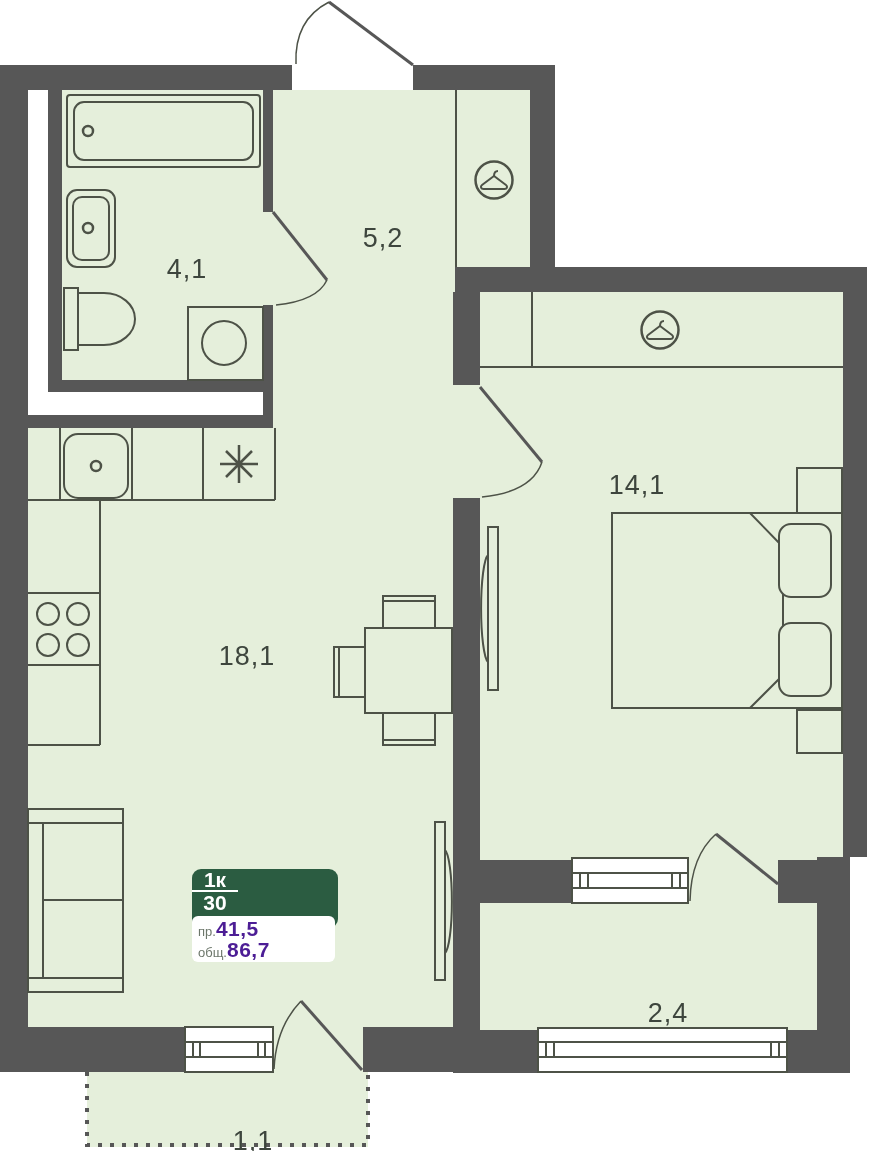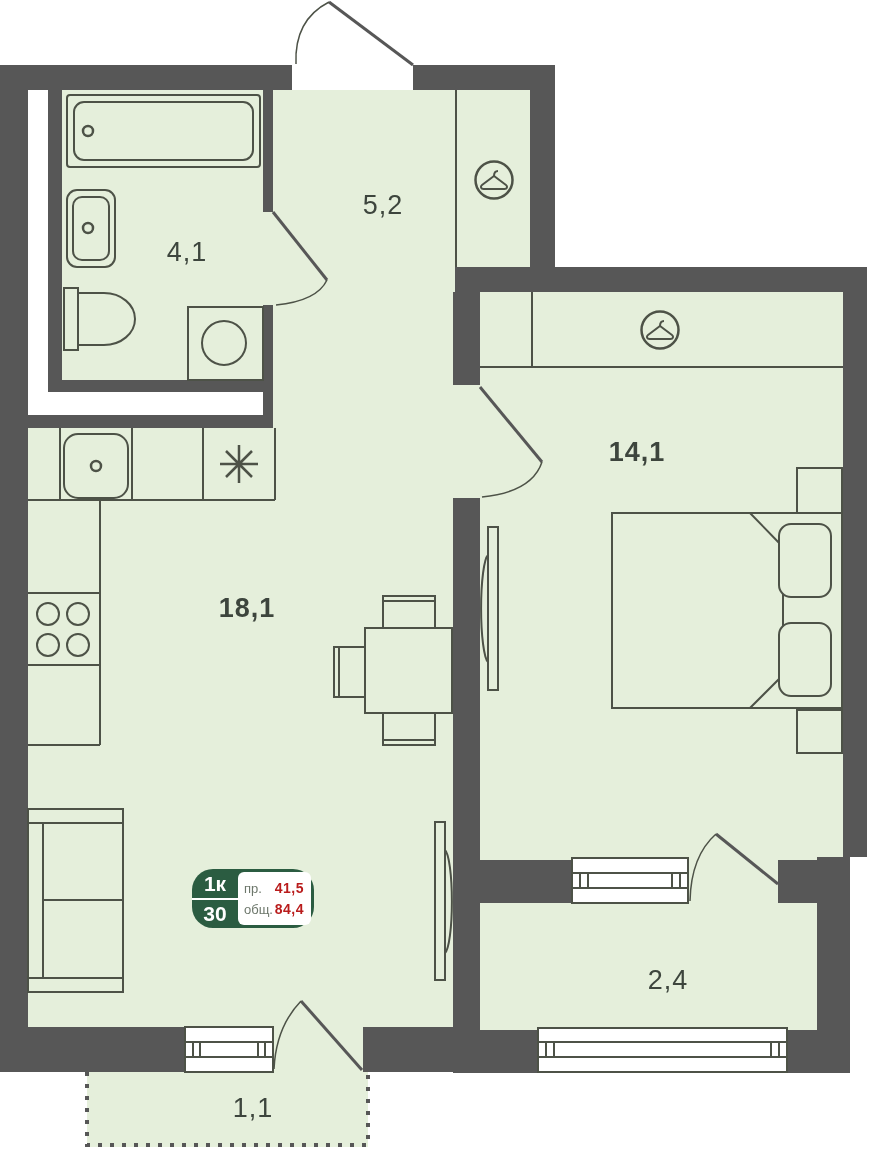--- a/index.html
+++ b/index.html
@@ -4,33 +4,33 @@
 <style>
   html,body{margin:0;padding:0;background:#ffffff;}
   #canvas{position:relative;width:891px;height:1151px;background:#ffffff;overflow:hidden;
           font-family:"Liberation Sans", sans-serif;}
   .abs{position:absolute;}
   .floor{background:#e5efdb;}
   .void{background:#ffffff;}
   .wall{background:#575757;}
   svg{position:absolute;left:0;top:0;}
   .lbl{position:absolute;transform:translate(-50%,-50%);font-size:27px;color:#3d453d;
-       letter-spacing:1px;white-space:nowrap;}
+       letter-spacing:1px;white-space:nowrap;margin-top:33px;}
   
-  #badge{position:absolute;left:192px;top:869px;width:122px;height:59px;background:#2b5c41;
-         border-radius:21px;display:flex;box-sizing:border-box;}
+  #badge{position:absolute;left:192px;top:869px;width:146px;height:59px;background:#2b5c41;
+         border-radius:9px;display:flex;box-sizing:border-box;flex-direction:column;}
   #badge .left{width:46px;display:flex;flex-direction:column;color:#ffffff;}
   #badge .left .cell{flex:1;display:flex;align-items:center;justify-content:center;
          font-size:21px;font-weight:600;line-height:1;}
   #badge .left .cell.top{border-bottom:2px solid #ffffff;}
   #badge .right{flex:1;background:#ffffff;border-radius:6px;margin:3px 3px 3px 0;
          display:flex;flex-direction:column;justify-content:space-evenly;padding:2px 7px 2px 6px;}
-  #badge .row{display:flex;align-items:baseline;justify-content:space-between;line-height:1;}
+  #badge .row{display:flex;align-items:baseline;justify-content:flex-start;line-height:1;}
   #badge .row .small{font-size:13px;color:#6d776b;}
-  #badge .row .num{font-size:14px;font-weight:bold;color:#b91c1c;letter-spacing:.5px;}
+  #badge .row .num{font-size:21px;font-weight:bold;color:#4c1d95;letter-spacing:.5px;}
 </style>
 </head>
 <body>
 
 <div id="canvas">
 
   <div class="abs floor" style="left:28px;top:88px;width:815px;height:942px;"></div>
   <div class="abs floor" style="left:87px;top:1072px;width:281px;height:75px;"></div>
 
   <div class="abs void" style="left:28px;top:88px;width:20px;height:327px;"></div>
@@ -180,37 +180,37 @@
       </g>
       <g stroke="#575757" stroke-width="3">
         <path d="M362,1070 L301,1001"></path>
         <path d="M301,1001 Q276,1027 274,1069" stroke-width="1.5" stroke="#4d5247"></path>
       </g>
 
       <path d="M87,1072 V1145 H368 V1072" stroke="#575757" stroke-width="4" stroke-dasharray="4 8"></path>
     </g>
   </svg>
 
-  <div class="lbl" style="left:187px;top:252px;">4,1</div>
+  <div class="lbl" style="left:187px;top:236px;">4,1</div>
   <div class="lbl" style="left:383px;top:205px;">5,2</div>
-  <div class="lbl" style="left:637px;top:452px;font-weight:bold;">14,1</div>
-  <div class="lbl" style="left:247px;top:608px;font-weight:bold;">18,1</div>
+  <div class="lbl" style="left:637px;top:452px;">14,1</div>
+  <div class="lbl" style="left:247px;top:623px;">18,1</div>
   <div class="lbl" style="left:668px;top:980px;">2,4</div>
   <div class="lbl" style="left:253px;top:1108px;">1,1</div>
 
   <div id="badge">
     <div class="left">
       <div class="cell top">1к</div>
       <div class="cell">30</div>
     </div>
     <div class="right">
       <div class="row">
         <span class="small">пр.</span>
         <span class="num">41,5</span>
       </div>
       <div class="row">
         <span class="small">общ.</span>
-        <span class="num">84,4</span>
+        <span class="num">86,7</span>
       </div>
     </div>
   </div>
 
 </div>
 
 </body></html>

